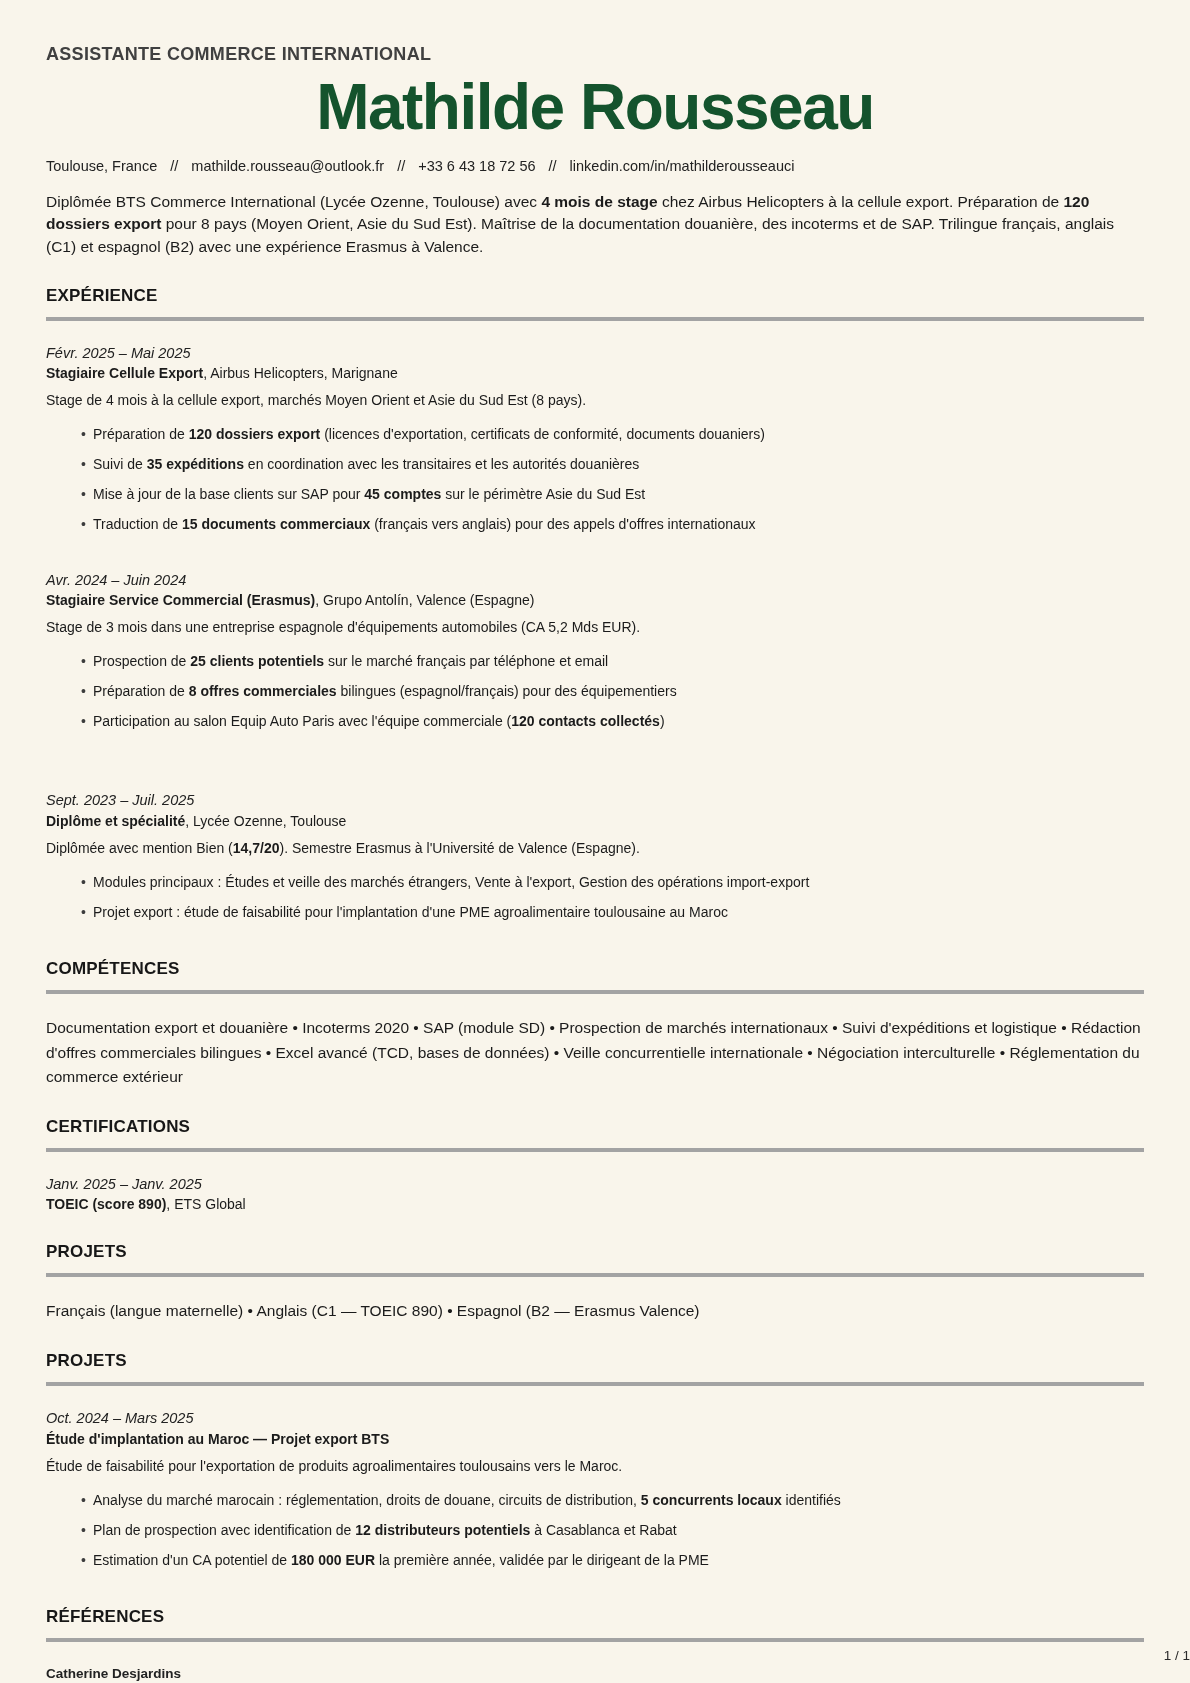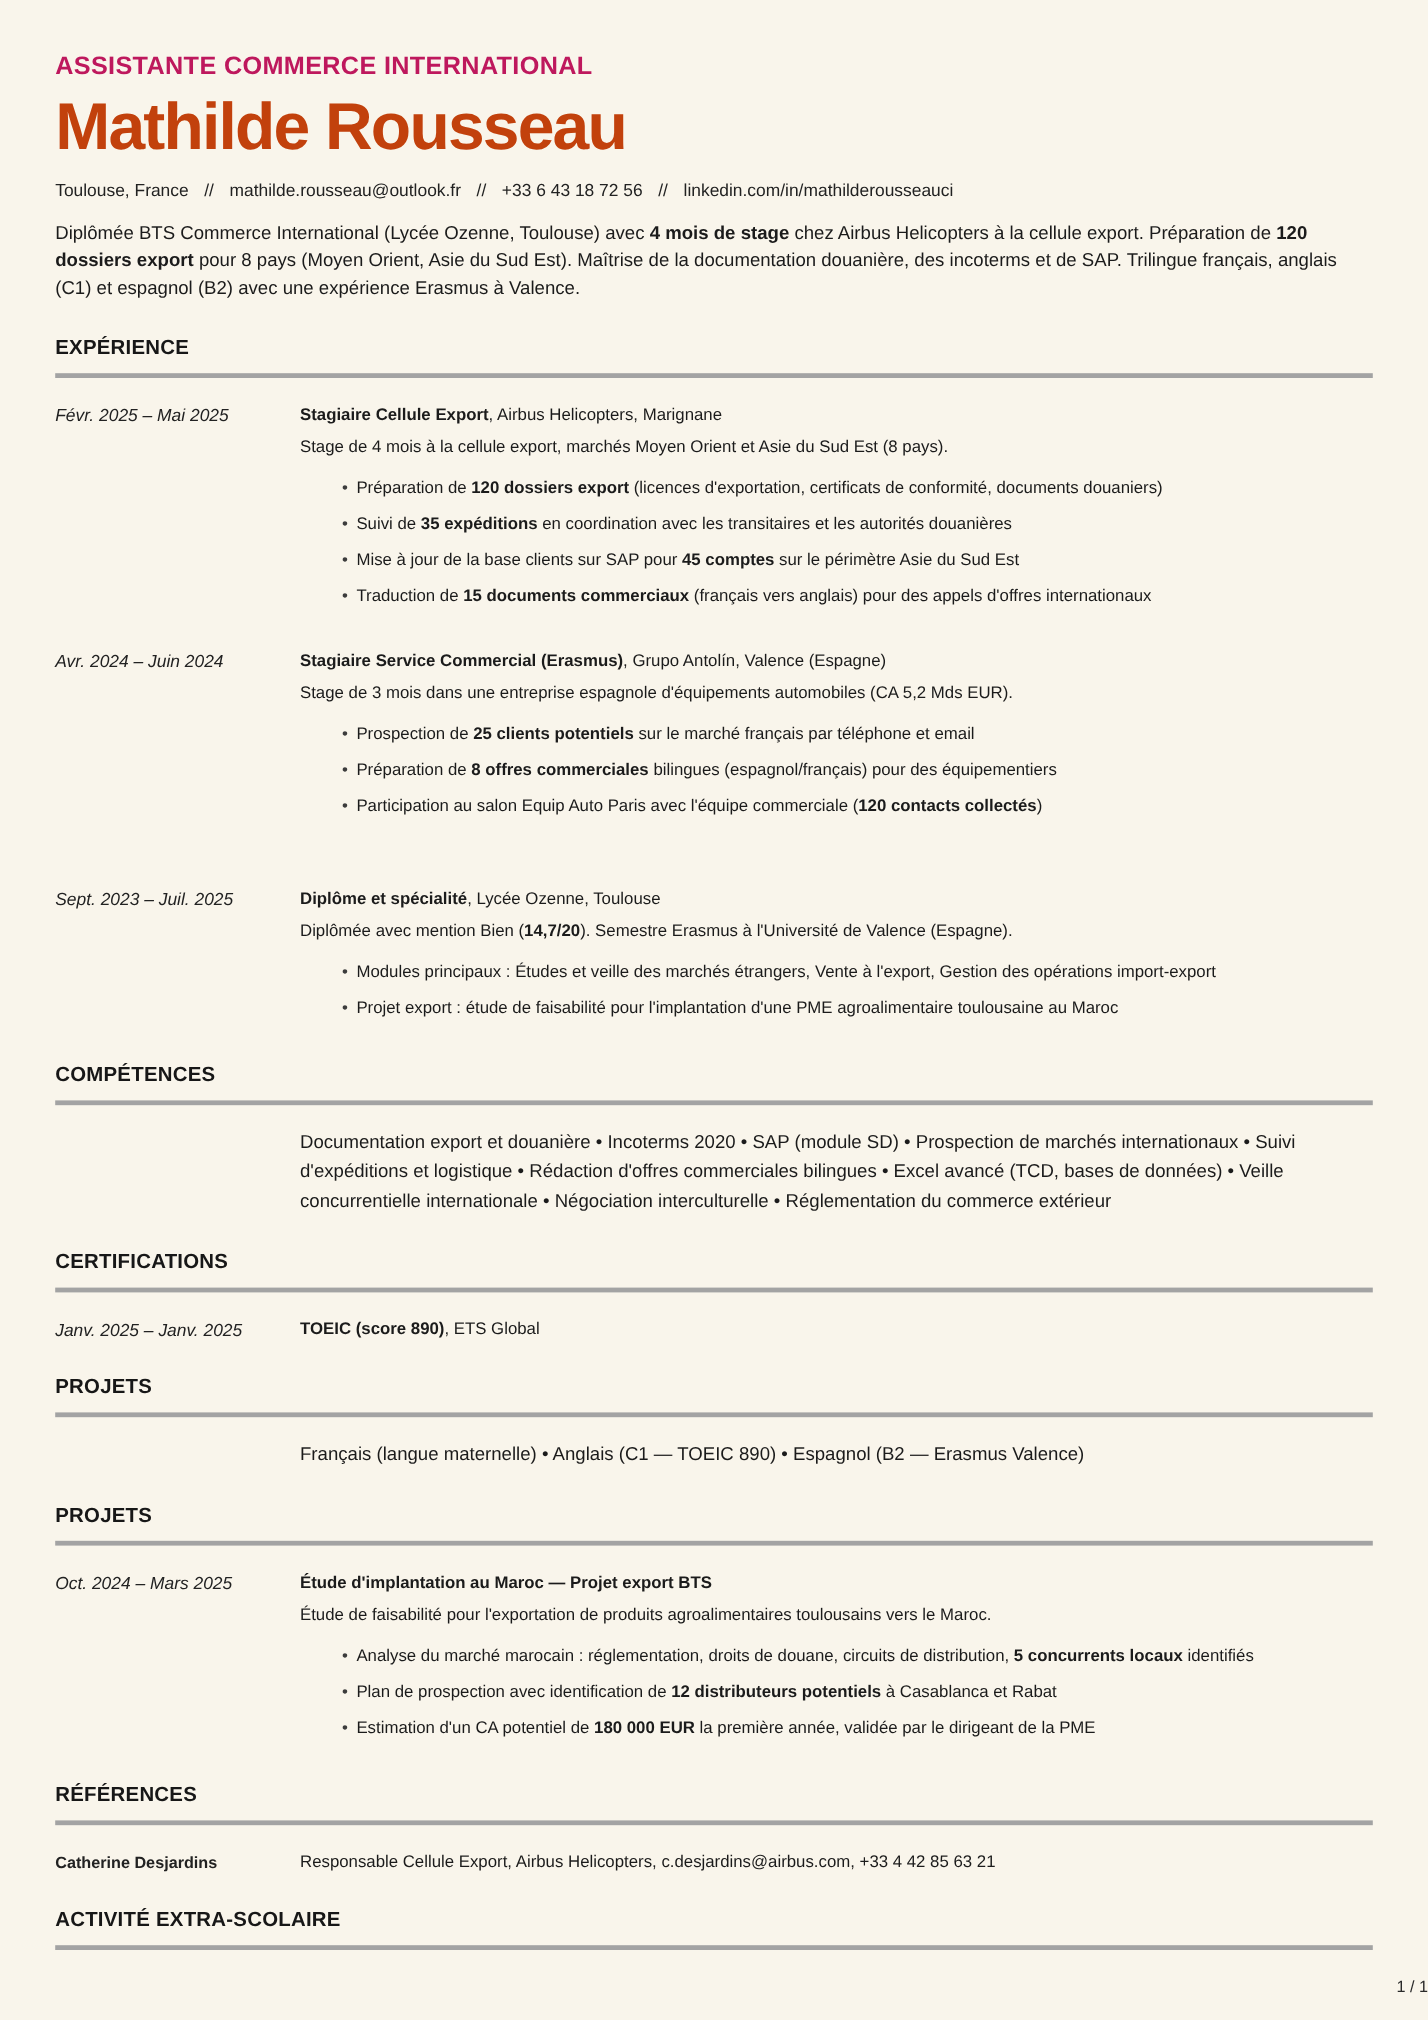--- a/index.html
+++ b/index.html
@@ -10,32 +10,33 @@
     margin: 0 auto;
     position: relative;
     overflow: hidden;
     background: #f9f5eb;
     color: #1b1b1b;
     font-family: "Liberation Sans", "DejaVu Sans", sans-serif;
     padding: 44px 46px 0 46px;
   }
   
   .role {
-    font-size: 21px;
+    font-size: 18px;
     font-weight: 700;
     letter-spacing: 0.3px;
-    color: #be185d;
+    color: #404040;
   }
   .name {
-    font-size: 55px;
+    font-size: 64px;
     font-weight: 700;
     letter-spacing: -1.5px;
     line-height: 1.04;
     margin-top: 9px;
-    color: #c2410c;
+    color: #14532d;
+    text-align: center;
   }
   .contact {
     margin-top: 17px;
     font-size: 14.5px;
     display: flex;
     align-items: baseline;
     gap: 13px;
     color: #222;
     text-align: center;
   }
@@ -48,21 +49,21 @@
   
   section { margin-top: 27px; }
   .sec-title {
     font-size: 17px;
     font-weight: 700;
     letter-spacing: 0.2px;
     padding-bottom: 11px;
     border-bottom: 4px solid #a3a3a3;
     color: #171717;
   }
-  .row { display: flex; align-items: flex-start; }
+  .row { display: flex; align-items: flex-start; flex-direction: column; }
   .row.first { padding-top: 20px; }
   .row.next  { padding-top: 24px; }
   .col-left {
     width: 204px;
     flex-shrink: 0;
     font-size: 14.5px;
     font-style: italic;
     color: #222;
     padding-top: 2px;
     line-height: 1.4;

